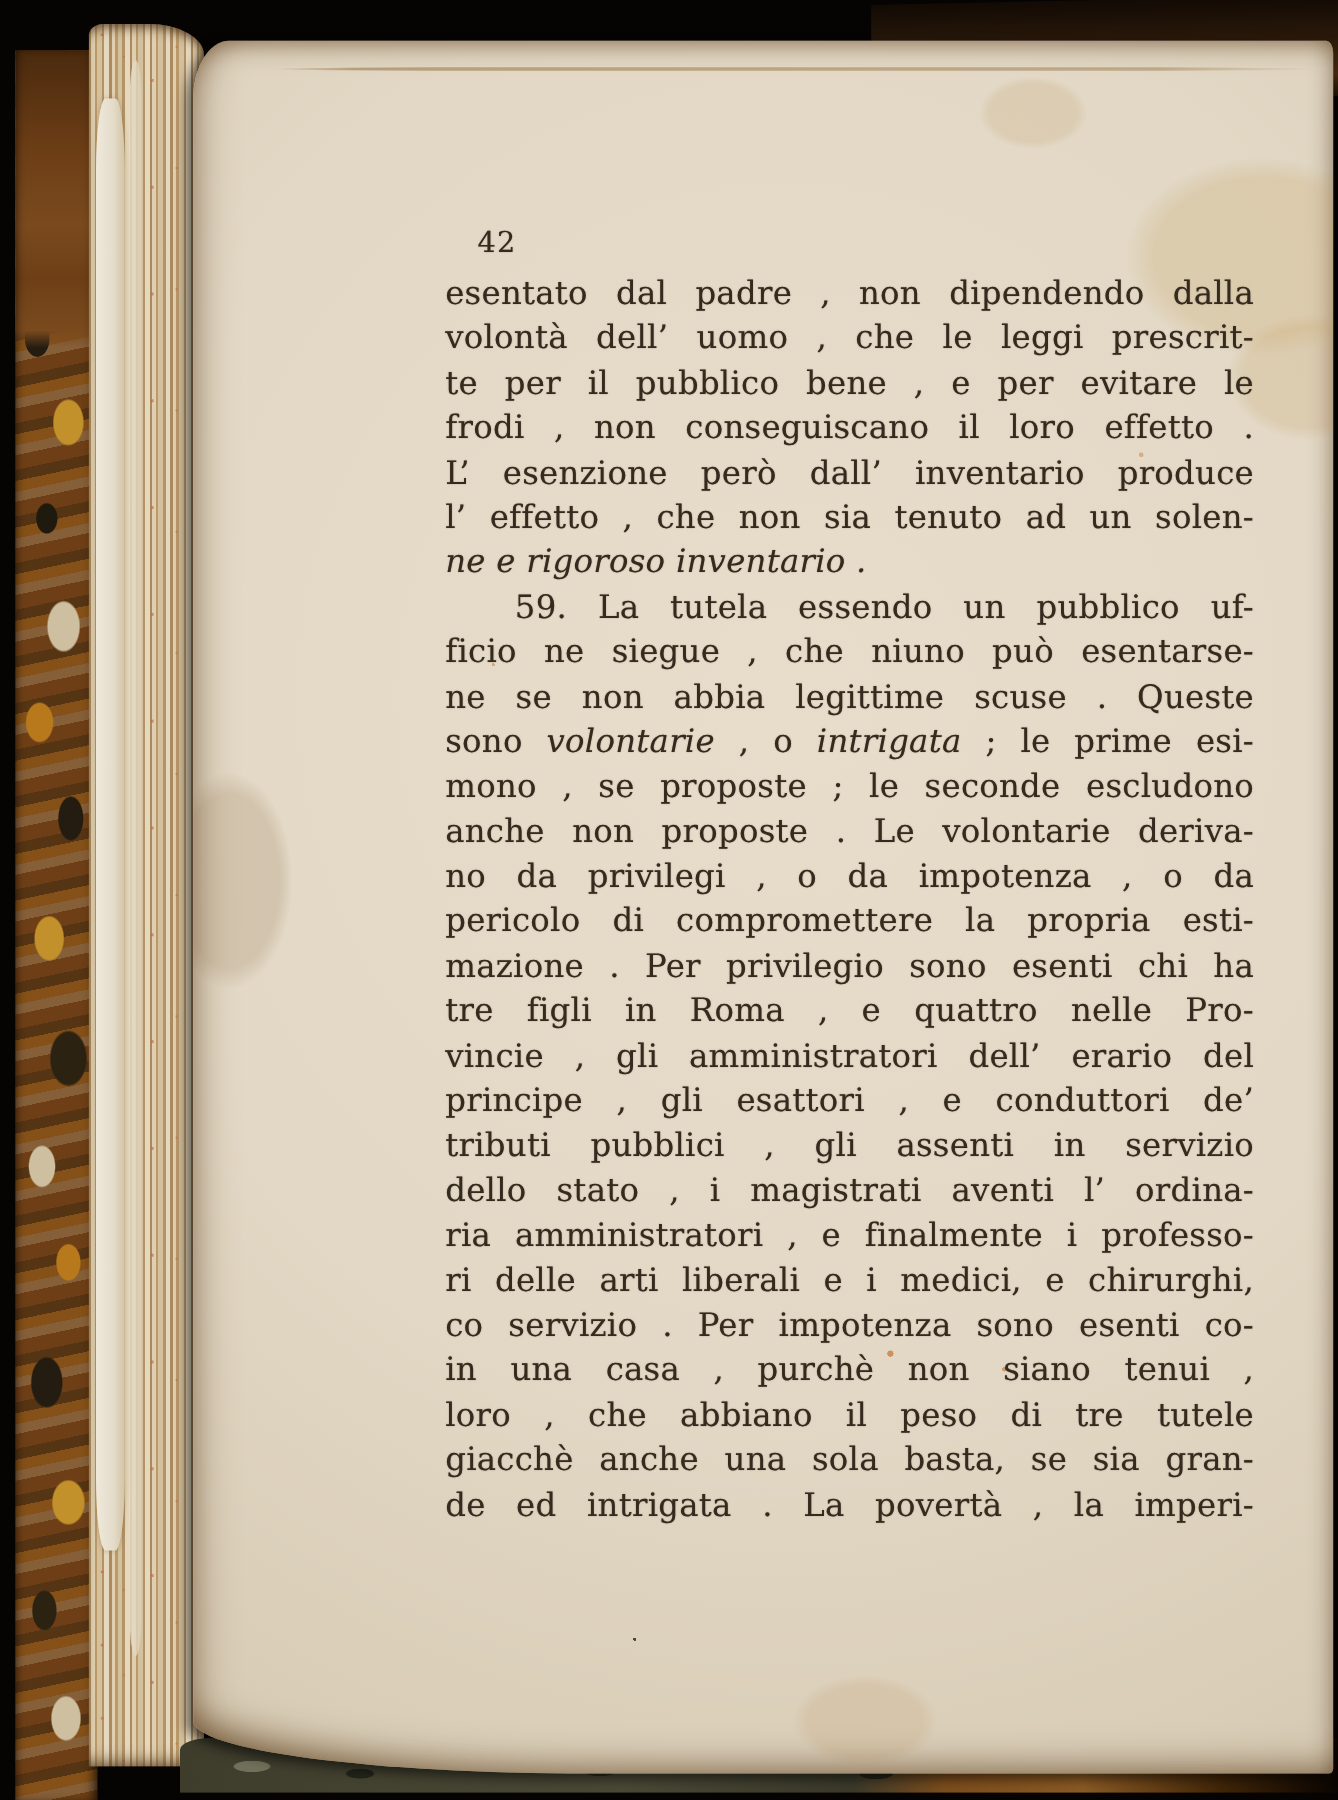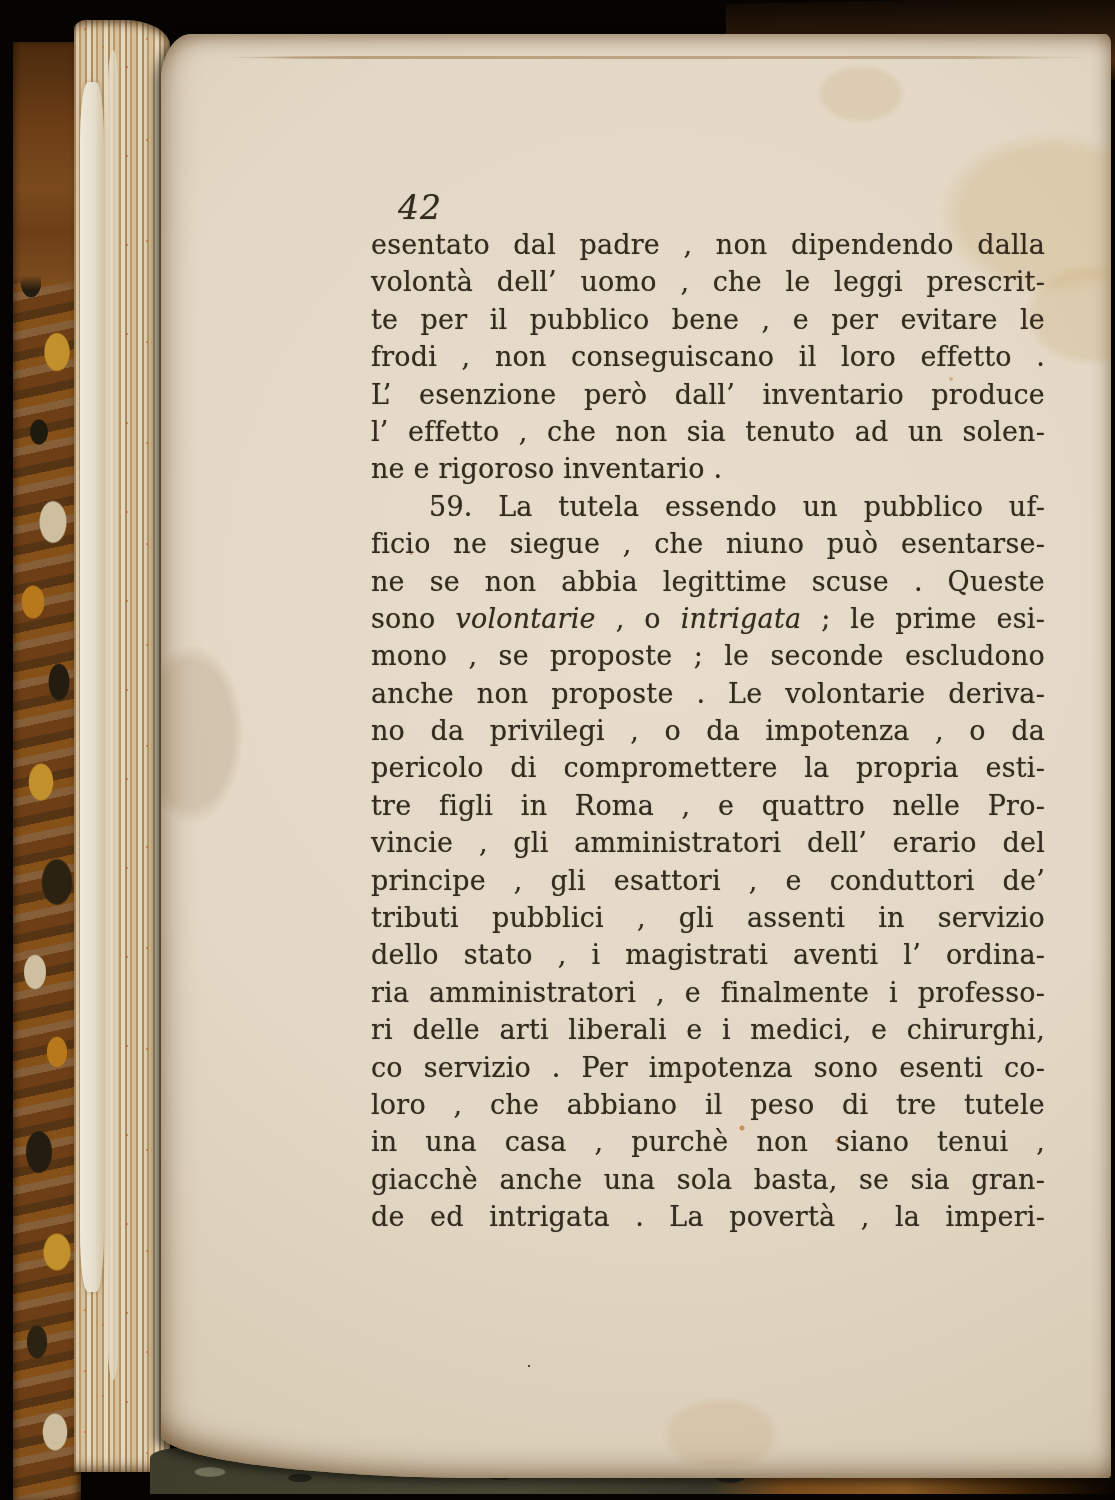--- a/index.html
+++ b/index.html
@@ -133,33 +133,32 @@
       radial-gradient(circle 2px at 368px 1332px, rgba(40,30,20,.8) 0 60%, transparent 70%),
       radial-gradient(circle 2px at 250px 520px, rgba(190,110,45,.45) 0 60%, transparent 70%),
       radial-gradient(ellipse 80px 50px at 560px 1400px, rgba(180,125,60,.12) 0 60%, transparent 75%),
       radial-gradient(ellipse 70px 120px at 30px 700px, rgba(120,80,40,.15) 0 60%, transparent 75%);
     border-bottom-left-radius:330px 44px;
   }
 
   
   .page-number{
     position:absolute;left:398px;top:188px;
-    font-size:33px;color:var(--ink);
+    font-size:24px;color:var(--ink);
     letter-spacing:1px;
     text-shadow:0 0 1px rgba(52,42,30,.55);
-    font-style:italic;
   }
   .text-block{
     position:absolute;left:371px;top:226px;width:674px;
     font-size:27px;line-height:37.4px;color:var(--ink);
     letter-spacing:0.2px;
     text-shadow:0 0 1px rgba(52,42,30,.5);
   }
   .line{text-align:justify;text-align-last:justify;height:37.4px;white-space:nowrap;}
-  .line.no-just{text-align:center;text-align-last:left;}
+  .line.no-just{text-align:center;text-align-last:left;font-style:italic;}
   .line.indent{text-indent:58px;}
   .it{font-style:italic;}
 </style>
 </head>
 <body>
 
 <div class="photo">
 
   <div class="cover-top-right"></div>
 
@@ -188,27 +187,28 @@
       <div class="line"><span>l’ effetto , che non sia tenuto ad un solen-</span></div>
       <div class="line no-just"><span>ne e rigoroso inventario .</span></div>
       <div class="line indent"><span>59. La tutela essendo un pubblico uf-</span></div>
       <div class="line"><span>ficio ne siegue , che niuno può esentarse-</span></div>
       <div class="line"><span>ne se non abbia legittime scuse . Queste</span></div>
       <div class="line"><span>sono </span><span class="it">volontarie</span><span> , o </span><span class="it">intrigata</span><span> ; le prime esi-</span></div>
       <div class="line"><span>mono , se proposte ; le seconde escludono</span></div>
       <div class="line"><span>anche non proposte . Le volontarie deriva-</span></div>
       <div class="line"><span>no da privilegi , o da impotenza , o da</span></div>
       <div class="line"><span>pericolo di compromettere la propria esti-</span></div>
+      <div class="line"><span>mazione . Per privilegio sono esenti chi ha</span></div>
       <div class="line"><span>tre figli in Roma , e quattro nelle Pro-</span></div>
       <div class="line"><span>vincie , gli amministratori dell’ erario del</span></div>
       <div class="line"><span>principe , gli esattori , e conduttori de’</span></div>
       <div class="line"><span>tributi pubblici , gli assenti in servizio</span></div>
       <div class="line"><span>dello stato , i magistrati aventi l’ ordina-</span></div>
       <div class="line"><span>ria amministratori , e finalmente i professo-</span></div>
       <div class="line"><span>ri delle arti liberali e i medici, e chirurghi,</span></div>
       <div class="line"><span>co servizio . Per impotenza sono esenti co-</span></div>
+      <div class="line"><span>in una casa , purchè non siano tenui ,</span></div>
       <div class="line"><span>loro , che abbiano il peso di tre tutele</span></div>
-      <div class="line"><span>in una casa , purchè non siano tenui ,</span></div>
       <div class="line"><span>giacchè anche una sola basta, se sia gran-</span></div>
       <div class="line"><span>de ed intrigata . La povertà , la imperi-</span></div>
     </div>
 
 </div>
 
 </body></html>

